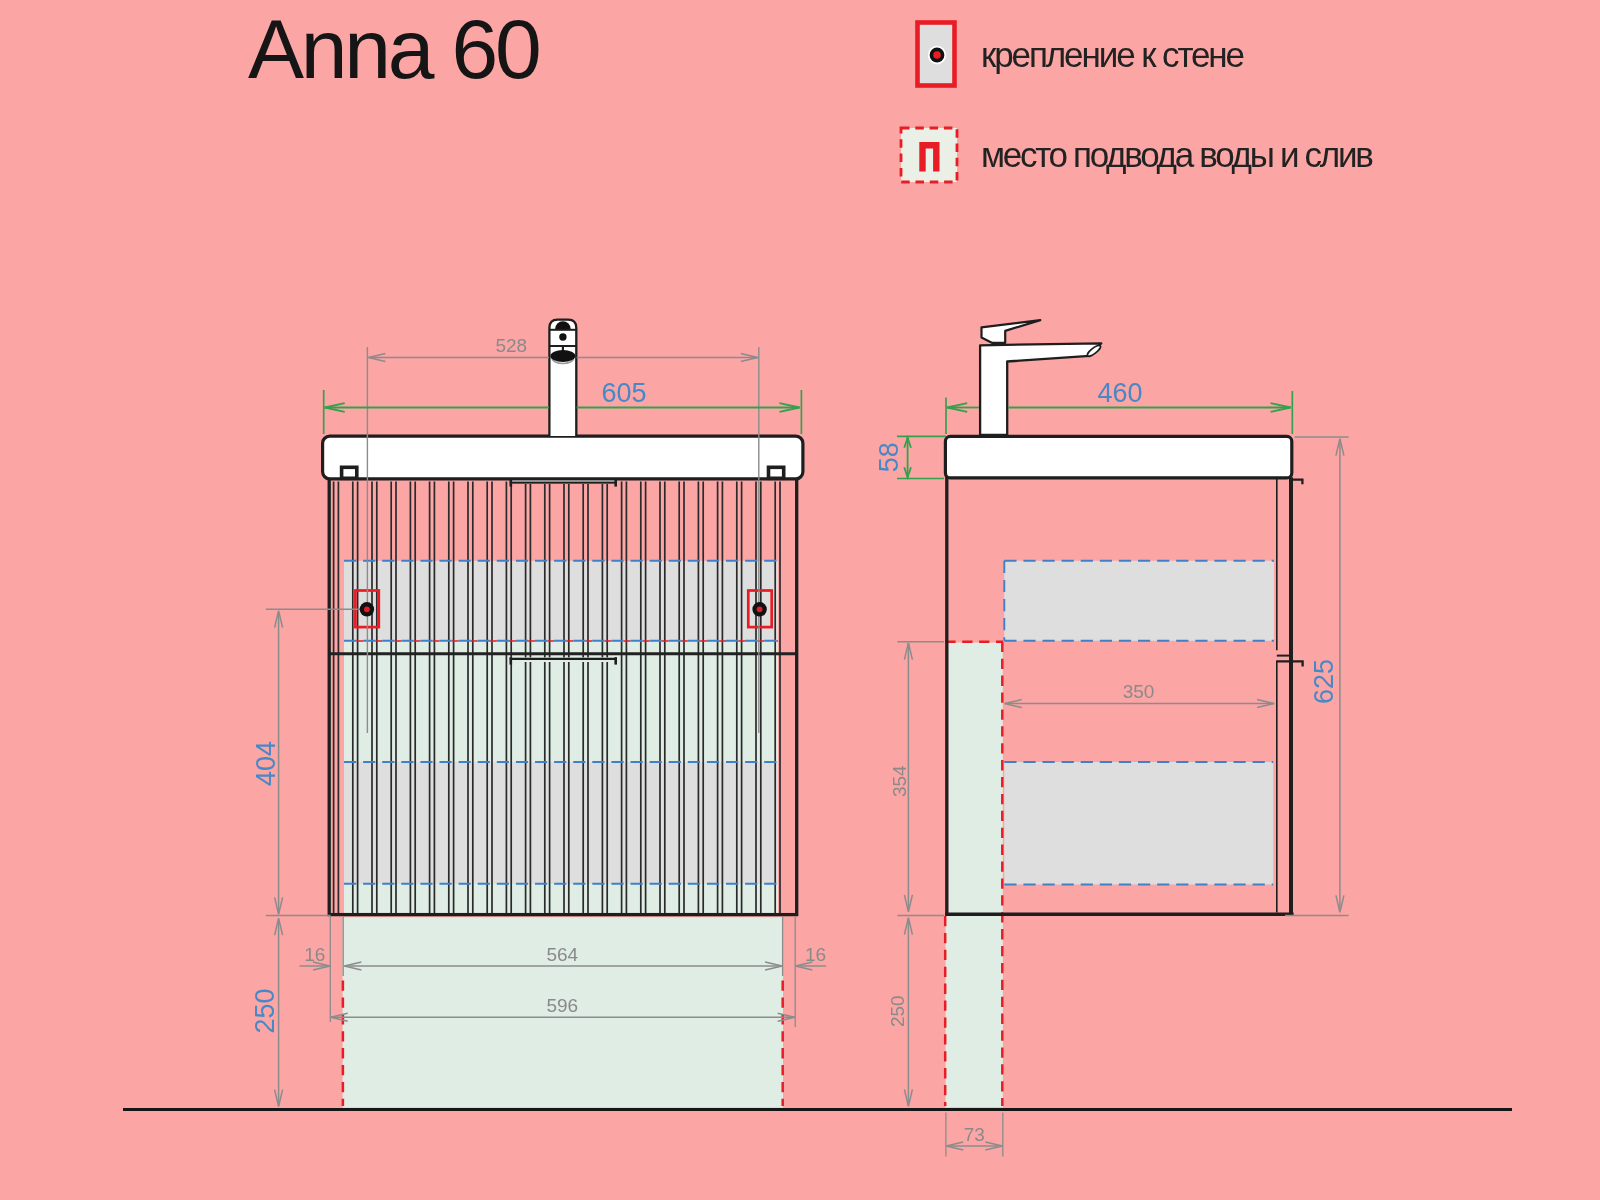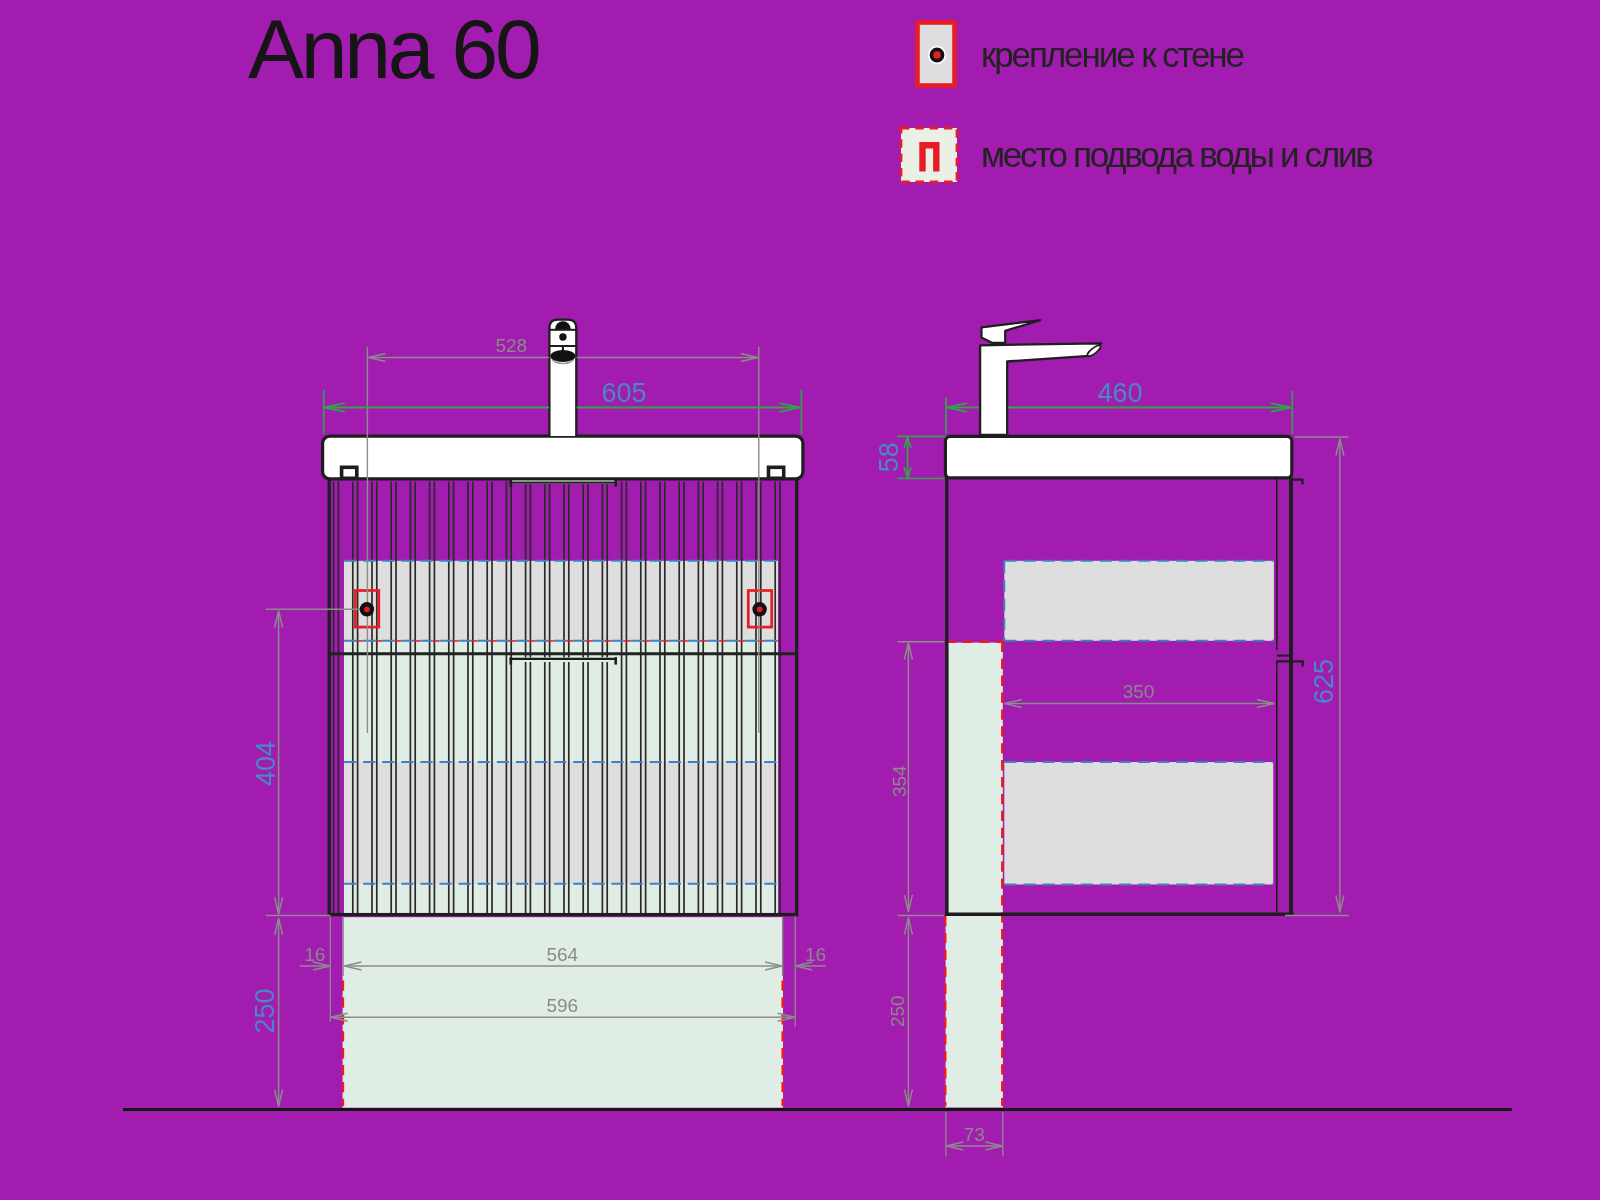--- a/index.html
+++ b/index.html
@@ -1,15 +1,15 @@
 <!DOCTYPE html>
 <html><head><meta charset="utf-8">
 <style>
 html,body{margin:0;padding:0;background:#fff;}
-#page{position:relative;width:1600px;height:1200px;background:#a21caf;overflow:hidden;}
+#page{position:relative;width:1600px;height:1200px;background:#fca5a5;overflow:hidden;}
 svg{font-family:"Liberation Sans",sans-serif;}
 </style></head>
 <body>
 <div id="page">
 <svg width="1600" height="1200" viewBox="0 0 1600 1200">
 
 <text x="248" y="78.2" font-size="84" fill="#151515" letter-spacing="-3.2">Anna 60</text>
 
 <g>
         <rect x="917.5" y="22.5" width="37" height="63" fill="#dedede" stroke="#e81c25" stroke-width="4.6"></rect>

